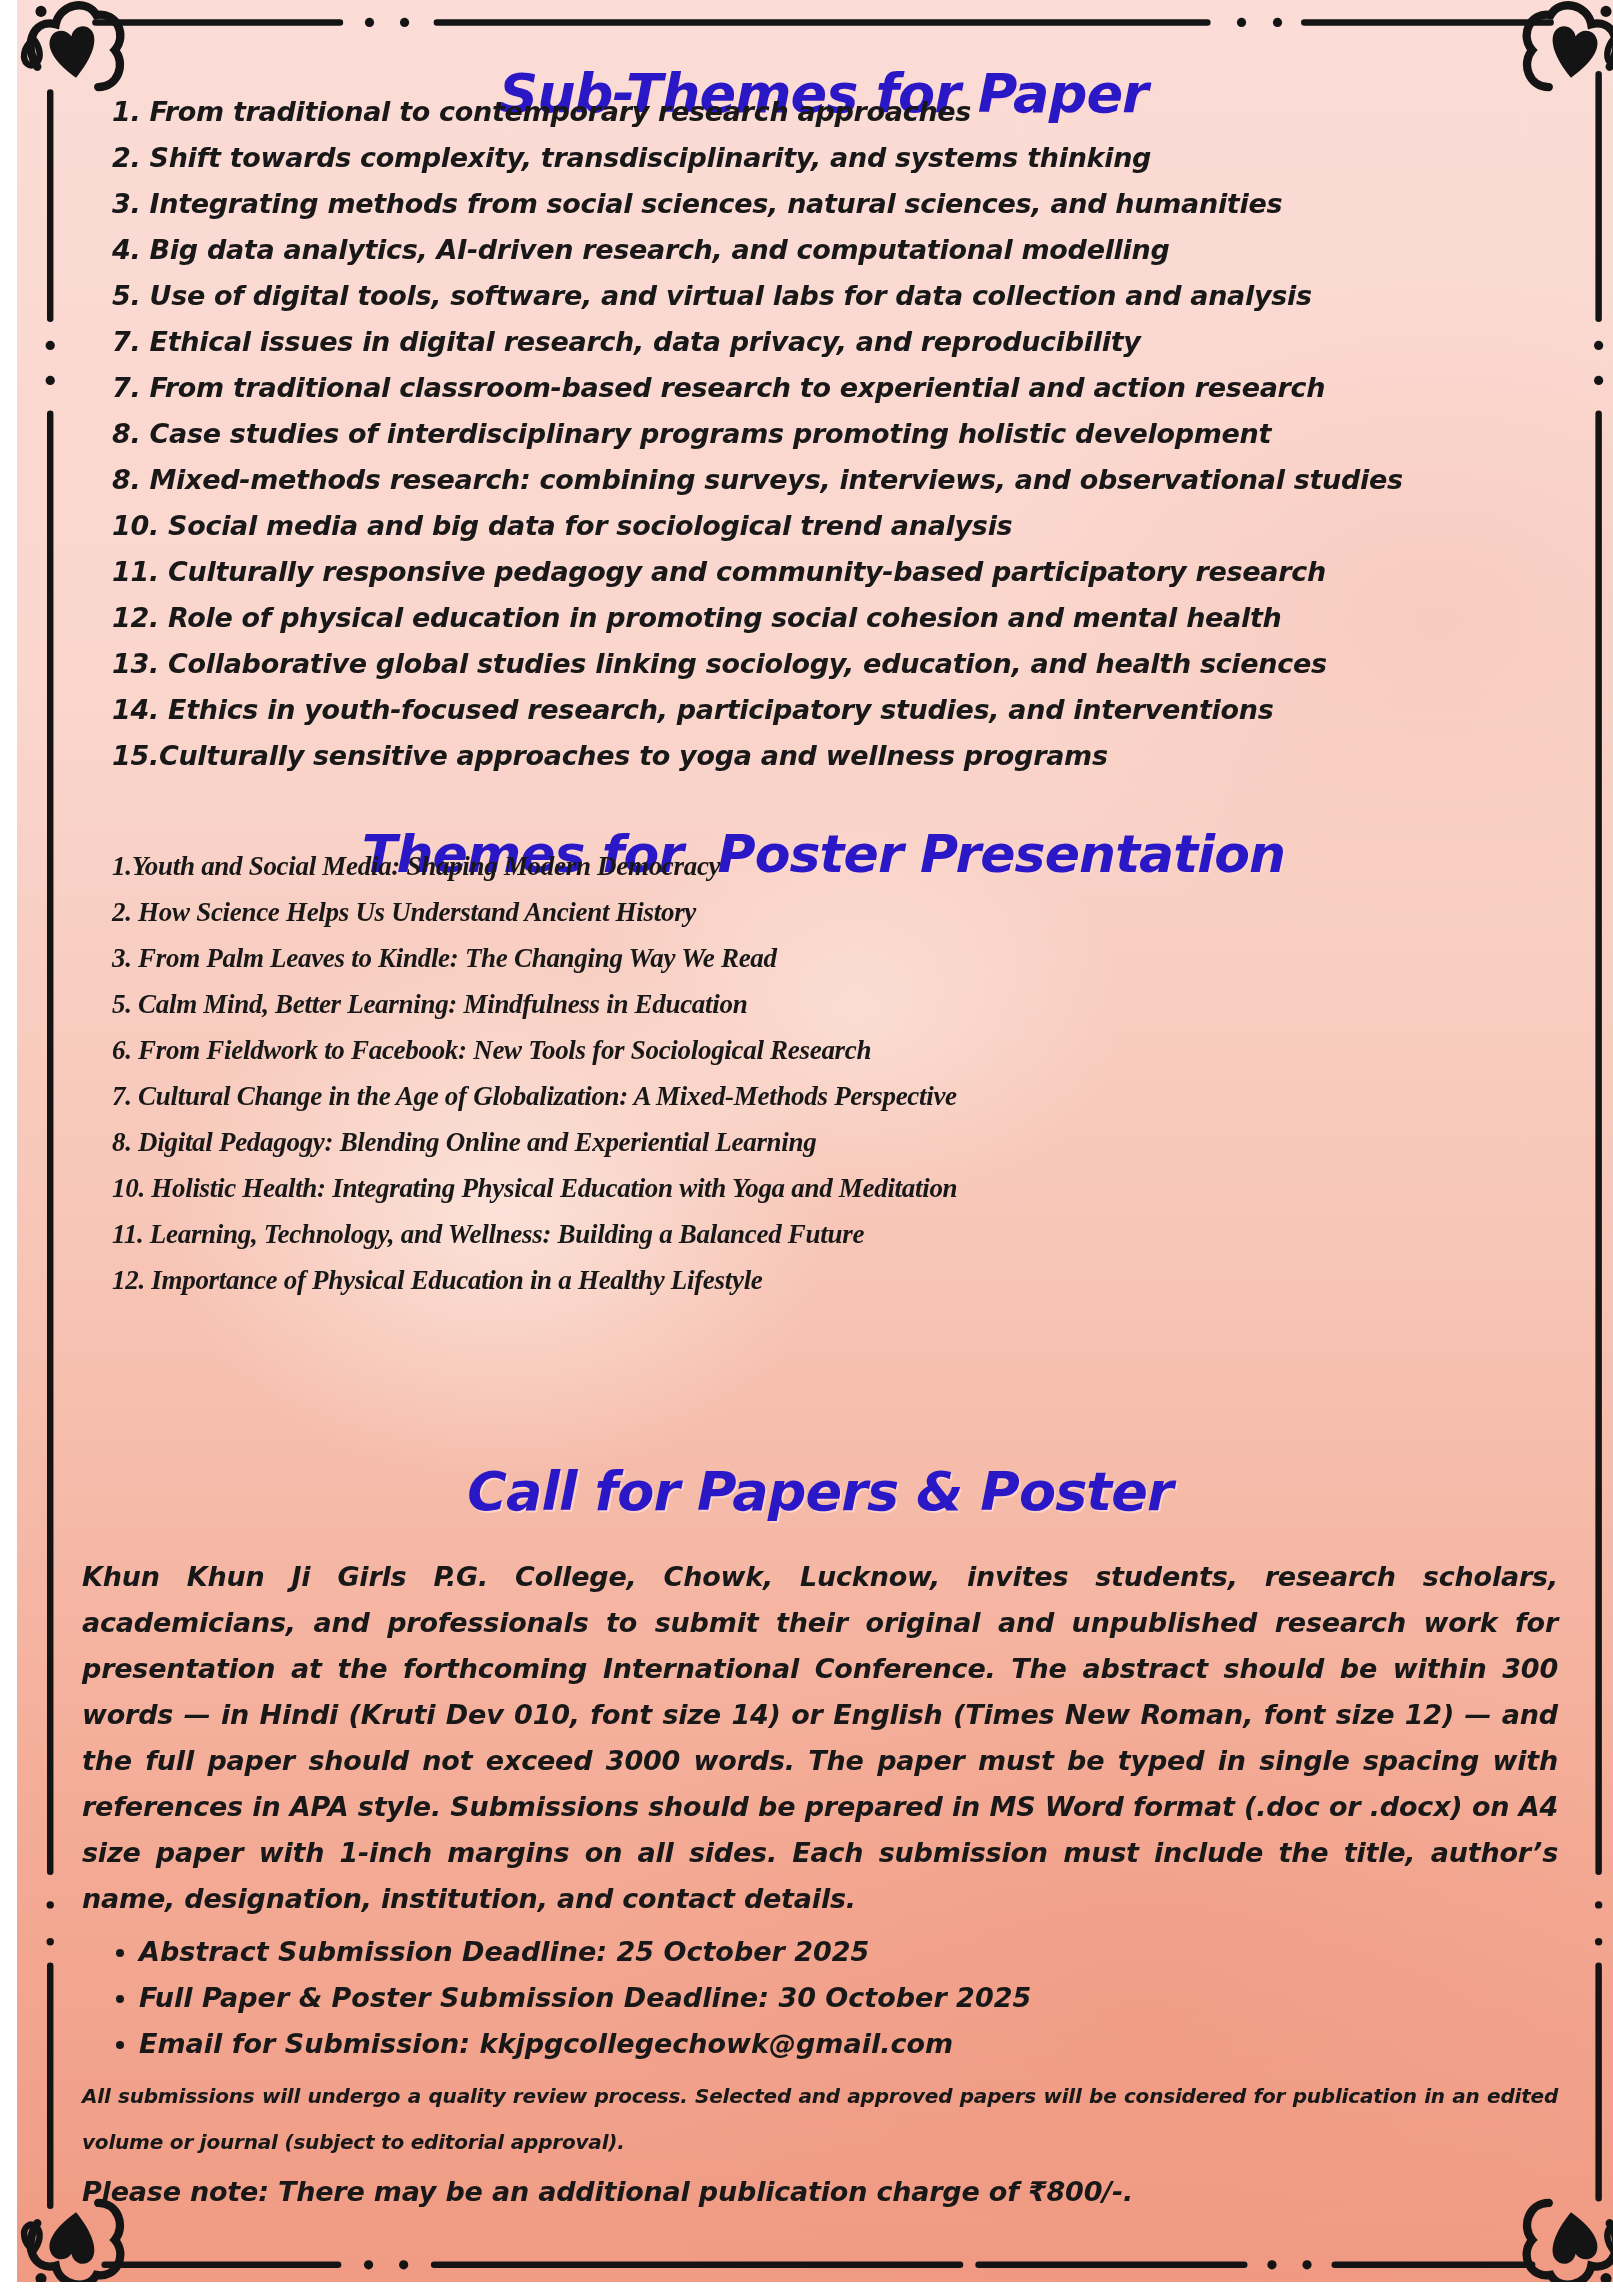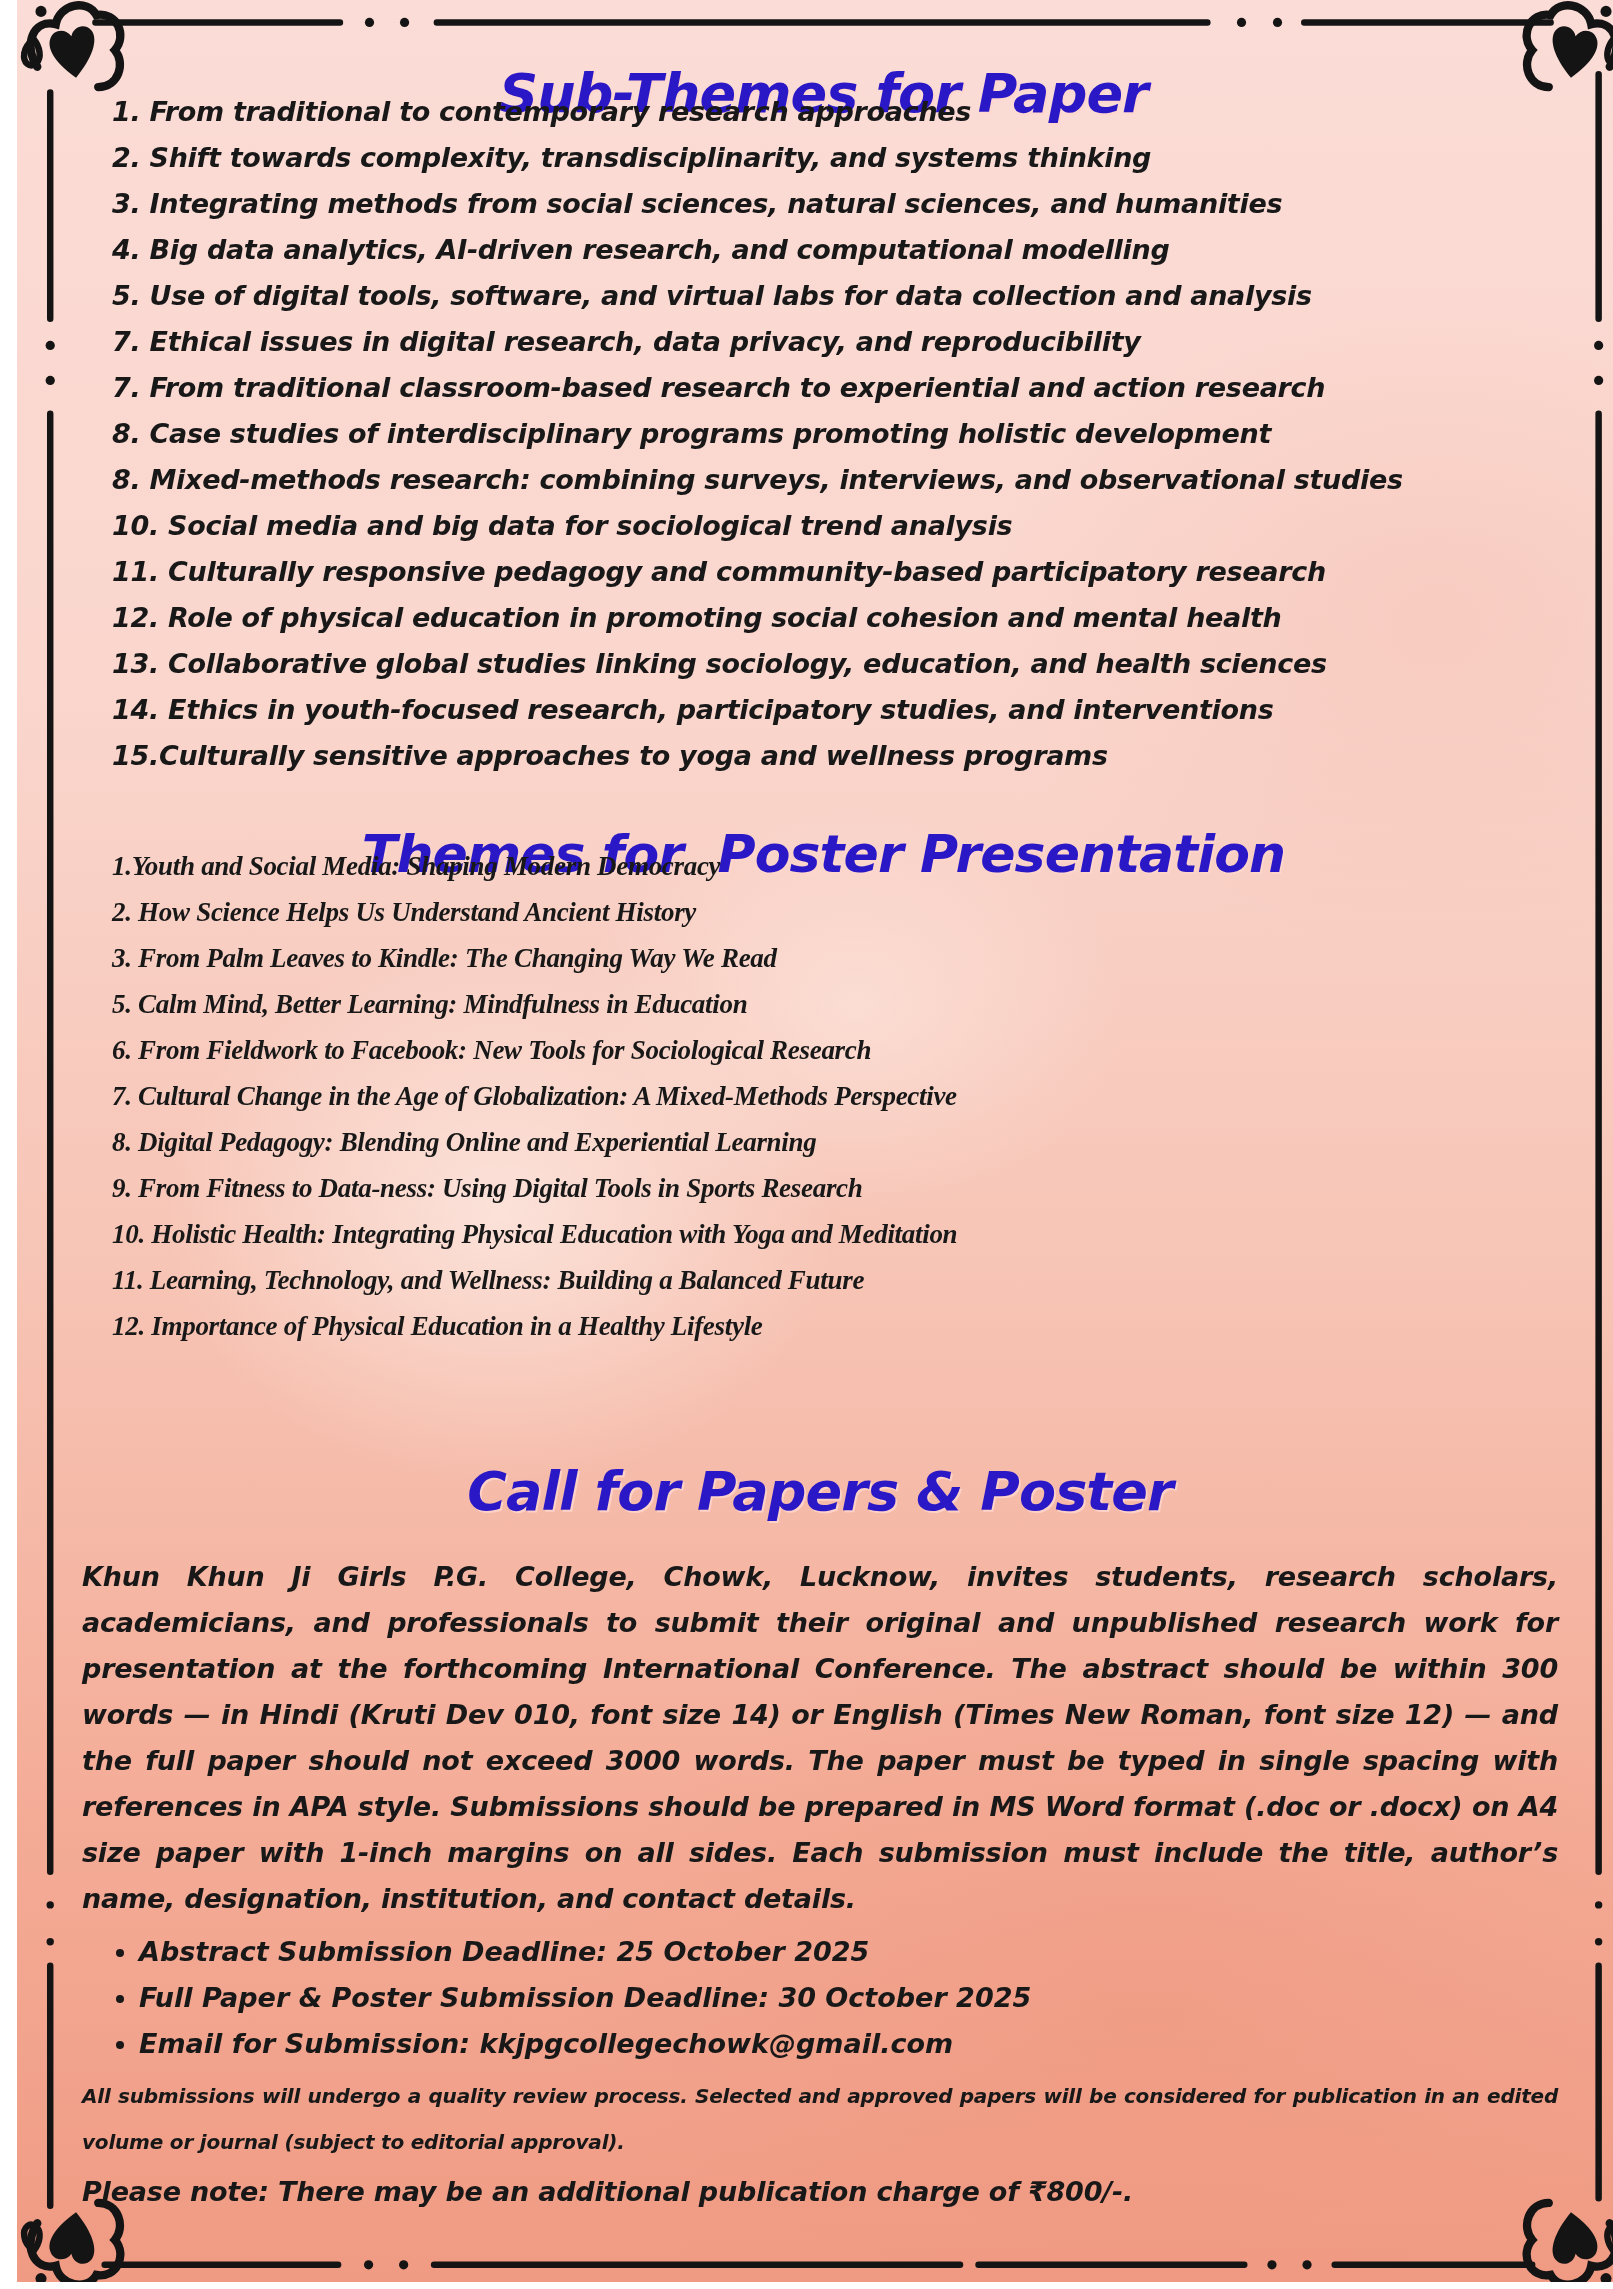--- a/index.html
+++ b/index.html
@@ -179,21 +179,20 @@
 
   <h2 class="heading" id="poster-title">Themes for  Poster Presentation</h2>
   <ul class="theme-list" id="poster-list">
       <li>1.Youth and Social Media: Shaping Modern Democracy</li>
       <li>2. How Science Helps Us Understand Ancient History</li>
       <li>3. From Palm Leaves to Kindle: The Changing Way We Read</li>
       <li>5. Calm Mind, Better Learning: Mindfulness in Education</li>
       <li>6. From Fieldwork to Facebook: New Tools for Sociological Research</li>
       <li>7. Cultural Change in the Age of Globalization: A Mixed-Methods Perspective</li>
       <li>8. Digital Pedagogy: Blending Online and Experiential Learning</li>
-      <li>9. From Fitness to Data-ness: Using Digital Tools in Sports Research</li>
       <li>10. Holistic Health: Integrating Physical Education with Yoga and Meditation</li>
       <li>11. Learning, Technology, and Wellness: Building a Balanced Future</li>
       <li>12. Importance of Physical Education in a Healthy Lifestyle</li>
     </ul>
 
   <div class="lower-col">
     <h2 id="call-title">Call for Papers &amp; Poster</h2>
     <p class="body-par">Khun Khun Ji Girls P.G. College, Chowk, Lucknow, invites students, research scholars, academicians, and professionals to submit their original and unpublished research work for presentation at the forthcoming International Conference. The abstract should be within 300 words — in Hindi (Kruti Dev 010, font size 14) or English (Times New Roman, font size 12) — and the full paper should not exceed 3000 words. The paper must be typed in single spacing with references in APA style. Submissions should be prepared in MS Word format (.doc or .docx) on A4 size paper with 1-inch margins on all sides. Each submission must include the title, author’s name, designation, institution, and contact details.</p>
     <ul class="deadline-list">
         <li>Abstract Submission Deadline: 25 October 2025</li>

